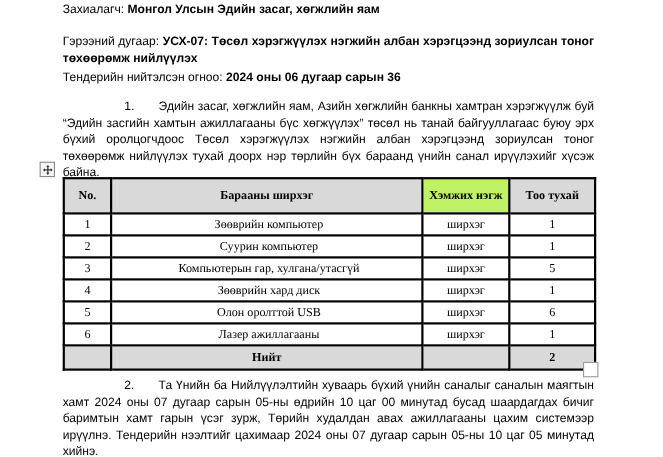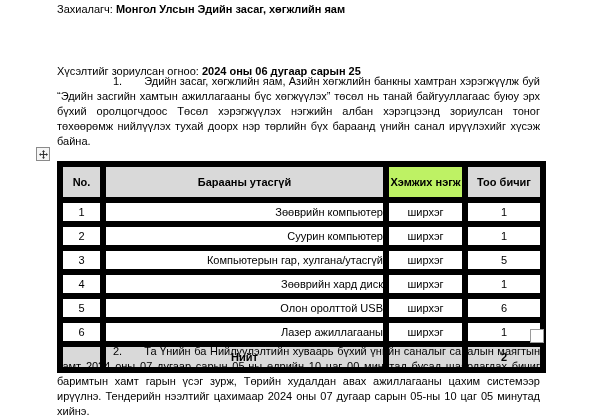--- a/index.html
+++ b/index.html
@@ -14,52 +14,53 @@
     color: #000000;
     overflow: hidden;
   }
   .abs { position: absolute; }
   .line { left: 57px; width: 483px; white-space: nowrap; }
   .bold { font-weight: bold; }
   .just { text-align: justify; line-height: 15px; }
   .orderer   { top: 3px; }
   .contract  { left: 57px; top: 31px; width: 483px; }
   .published { top: 65px; }
-  .para1 { left: 57px; top: 74px;  width: 483px; text-indent: 28px; }
+  .para1 { left: 57px; top: 90px;  width: 483px; text-indent: 28px; }
   .para2 { left: 57px; top: 344px; width: 483px; text-indent: 28px; }
   .para-num { display: inline-block; padding-right: 22px; }
 
   table.doc-table {
     position: absolute;
     left: 57px;
     top: 161px;
     width: 484px;
     border-collapse: collapse;
     table-layout: fixed;
     font-size: 11px;
     color: #000;
   }
   .doc-table th, .doc-table td {
-    border: 6px solid #6d28d9;
+    border: 2px solid #6d28d9;
     padding: 0;
     overflow: hidden;
+    font-family: Liberation Serif, serif;
   }
   .doc-table th {
     height: 30px;
     font-weight: bold;
     text-align: center;
     vertical-align: middle;
     line-height: 13px;
   }
   .doc-table td {
     height: 18px;
     text-align: center;
     vertical-align: middle;
   }
-  .doc-table td.cell-name { text-align: right; padding-left: 4px; }
+  .doc-table td.cell-name { text-align: center; padding-left: 4px; }
   .col-no   { width: 43px; }
   .col-name { width: 283px; }
   .col-unit { width: 79px; }
   .col-qty  { width: 78px; }
   .total-row td { height: 20px; font-weight: bold; }
 
   .move-handle {
     position: absolute;
     left: 36px;
     top: 147px;
@@ -85,24 +86,28 @@
 </head>
 <body>
 
 <div class="page">
 
   <div class="abs line orderer">
     <span>Захиалагч:</span>
     <span class="bold">Монгол Улсын Эдийн засаг, хөгжлийн яам</span>
   </div>
 
+  <div class="abs contract just">
+    <span>Гэрээний дугаар:</span>
+    <span class="bold">УСХ-07: Төсөл хэрэгжүүлэх нэгжийн албан хэрэгцээнд зориулсан тоног төхөөрөмж нийлүүлэх</span>
+  </div>
 
   <div class="abs line published">
-    <span>Хүсэлтийг зориулсан огноо:</span>
-    <span class="bold">2024 оны 06 дугаар сарын 25</span>
+    <span>Тендерийн нийтэлсэн огноо:</span>
+    <span class="bold">2024 оны 06 дугаар сарын 36</span>
   </div>
 
   <div class="abs para1 just">
     <span class="para-num">1.</span><span>Эдийн засаг, хөгжлийн яам, Азийн хөгжлийн банкны хамтран хэрэгжүүлж буй “Эдийн засгийн хамтын ажиллагааны бүс хөгжүүлэх” төсөл нь танай байгууллагаас буюу эрх бүхий оролцогчдоос Төсөл хэрэгжүүлэх нэгжийн албан хэрэгцээнд зориулсан тоног төхөөрөмж нийлүүлэх тухай доорх нэр төрлийн бүх бараанд үнийн санал ирүүлэхийг хүсэж байна.</span>
   </div>
 
   <div class="move-handle">
     <span style="display:flex">
       <svg width="9" height="9" viewBox="0 0 24 24">
         <path d="M12 0 L16 5 H13.5 V10.5 H19 V8 L24 12 L19 16 V13.5 H13.5 V19 H16 L12 24 L8 19 H10.5 V13.5 H5 V16 L0 12 L5 8 V10.5 H10.5 V5 H8 Z" fill="#333333"></path>
@@ -113,23 +118,23 @@
   <table class="doc-table">
     <colgroup>
       <col class="col-no">
         <col class="col-name">
         <col class="col-unit">
         <col class="col-qty">
     </colgroup>
     <thead>
       <tr class="header-row">
         <th class="hdr" style="background-color: rgb(217, 217, 217); border-color: rgb(0, 0, 0);">No.</th>
-        <th class="hdr" style="background-color: rgb(217, 217, 217); border-color: rgb(0, 0, 0);">Барааны утасгүй</th>
+        <th class="hdr" style="background-color: rgb(217, 217, 217); border-color: rgb(0, 0, 0);">Барааны ширхэг</th>
         <th class="hdr" style="background-color: #bef264; border-color: rgb(0, 0, 0);">Хэмжих нэгж</th>
-        <th class="hdr" style="background-color: rgb(217, 217, 217); border-color: rgb(0, 0, 0);">Тоо бичиг</th>
+        <th class="hdr" style="background-color: rgb(217, 217, 217); border-color: rgb(0, 0, 0);">Тоо тухай</th>
       </tr>
     </thead>
     <tbody>
       <tr>
         <td style="border-color: rgb(0, 0, 0);">1</td>
         <td class="cell-name" style="border-color: rgb(0, 0, 0);">Зөөврийн компьютер</td>
         <td style="border-color: rgb(0, 0, 0);">ширхэг</td>
         <td style="border-color: rgb(0, 0, 0);">1</td>
       </tr>
       <tr>

